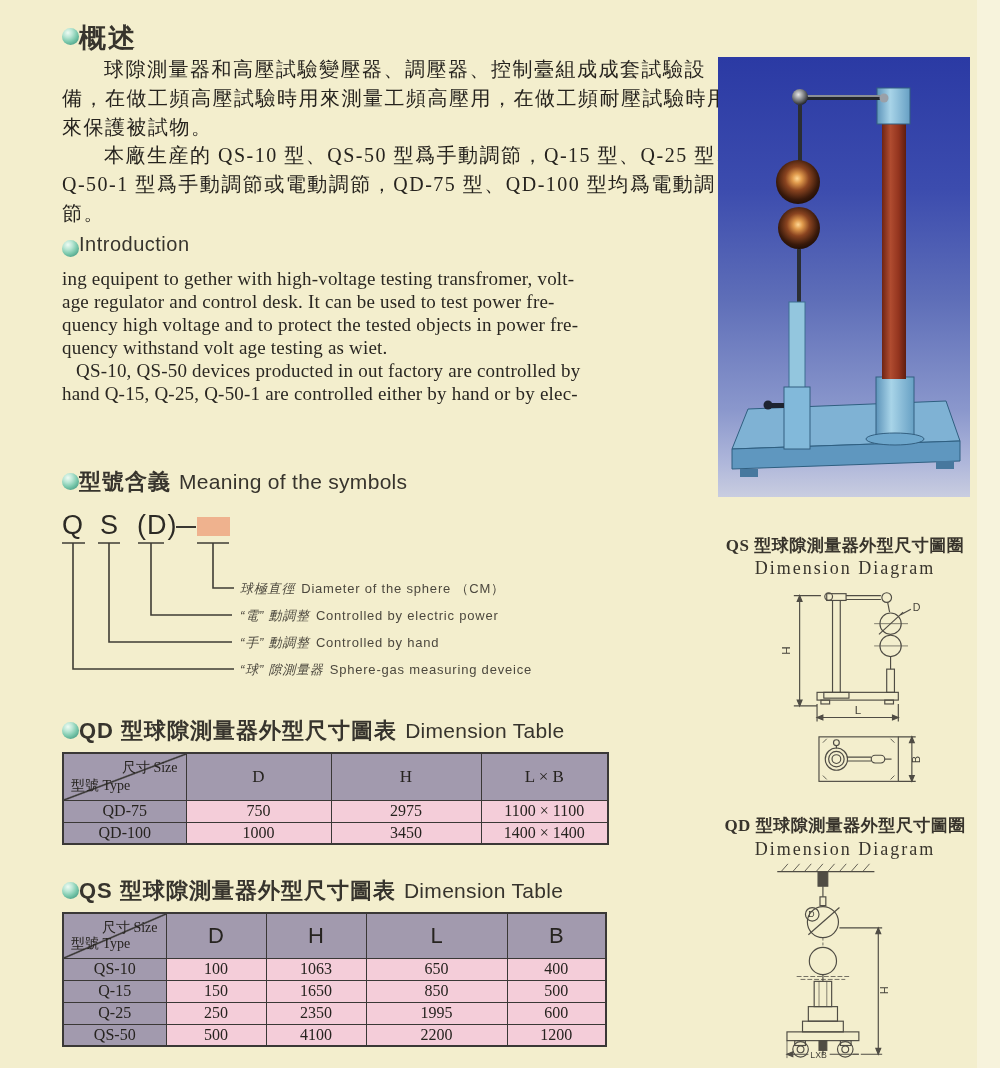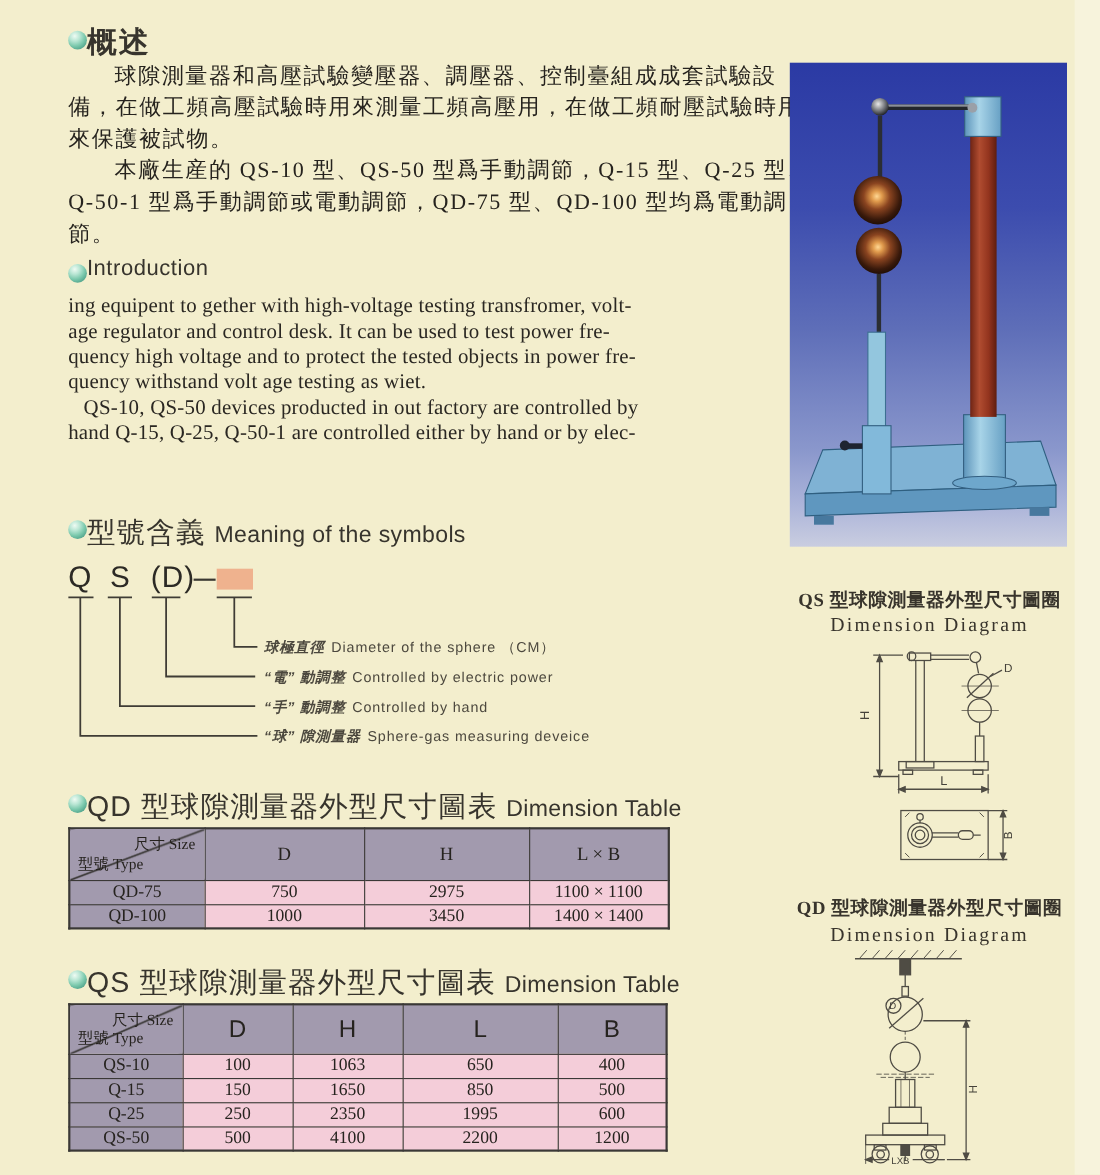--- a/index.html
+++ b/index.html
@@ -7,39 +7,39 @@
        background:#f3eecd;font-family:"Liberation Serif",serif;color:#2e2b26;}
   .abs{position:absolute;}
   .right-strip{left:977px;top:0;width:23px;height:1068px;background:#f7f3dc;}
   
   .bullet{width:17px;height:17px;border-radius:50%;
           background:radial-gradient(circle at 35% 28%, #effbf3 0%, #b9e6d4 28%, #7cc9ad 55%, #4da189 82%, #3f8a76 100%);}
   .hrow{position:absolute;display:flex;align-items:flex-start;}
   .htext{font-family:"Liberation Sans",sans-serif;color:#37342d;white-space:nowrap;}
   .h-cn-big{font-size:27px;font-weight:bold;letter-spacing:2px;}
   .h-en{font-size:20px;font-weight:500;letter-spacing:0.5px;}
-  .h-mix-cn{font-size:26px;font-weight:normal;letter-spacing:1px;}
+  .h-mix-cn{font-size:22px;font-weight:bold;letter-spacing:1px;}
   .h-mix-en{font-size:21px;font-weight:500;margin-left:8px;letter-spacing:0.3px;}
   
   .cnpara{position:absolute;left:62px;width:590px;font-size:20px;line-height:29px;
           letter-spacing:1.5px;color:#26231e;}
   .cnpara .ln{white-space:nowrap;}
   .enpara{position:absolute;left:62px;width:585px;font-size:19px;line-height:23px;
           color:#2a2722;letter-spacing:0.2px;}
   .enpara .ln{white-space:nowrap;}
   .indent{padding-left:14px;}
   .cnindent{padding-left:42px;}
   
   .code-letter{position:absolute;font-family:"Liberation Sans",sans-serif;
                font-size:27px;color:#2c2a25;letter-spacing:1px;}
   .orange-box{position:absolute;left:197px;top:517px;width:33px;height:19px;background:#efb28e;}
   .dash-line{position:absolute;left:176px;top:526px;width:20px;height:2px;background:#3a3832;}
   .legend-label{position:absolute;left:240px;font-family:"Liberation Sans",sans-serif;
                 font-size:13px;color:#4c483e;letter-spacing:0.8px;white-space:nowrap;}
-  .legend-label .cn{font-weight:bold;font-style:italic;margin-right:6px;margin-top:19px;}
+  .legend-label .cn{font-weight:normal;font-style:italic;margin-right:6px;margin-top:19px;}
   
   table.dim{position:absolute;border-collapse:collapse;table-layout:fixed;
             border:2.5px solid #3a3836;font-family:"Liberation Serif",serif;}
   table.dim td,table.dim th{border:1.5px solid #3a3836;padding:0;text-align:center;
             font-weight:normal;color:#26231f;}
   .hdrbg{background:#a29aae;}
   .cellbg{background:#f4cdd9;}
   .corner{position:relative;
      background-image:linear-gradient(to bottom right, rgba(0,0,0,0) calc(50% - 1.4px),
        #3a3836 calc(50% - 0.2px), #3a3836 calc(50% + 0.2px), rgba(0,0,0,0) calc(50% + 1.4px));

